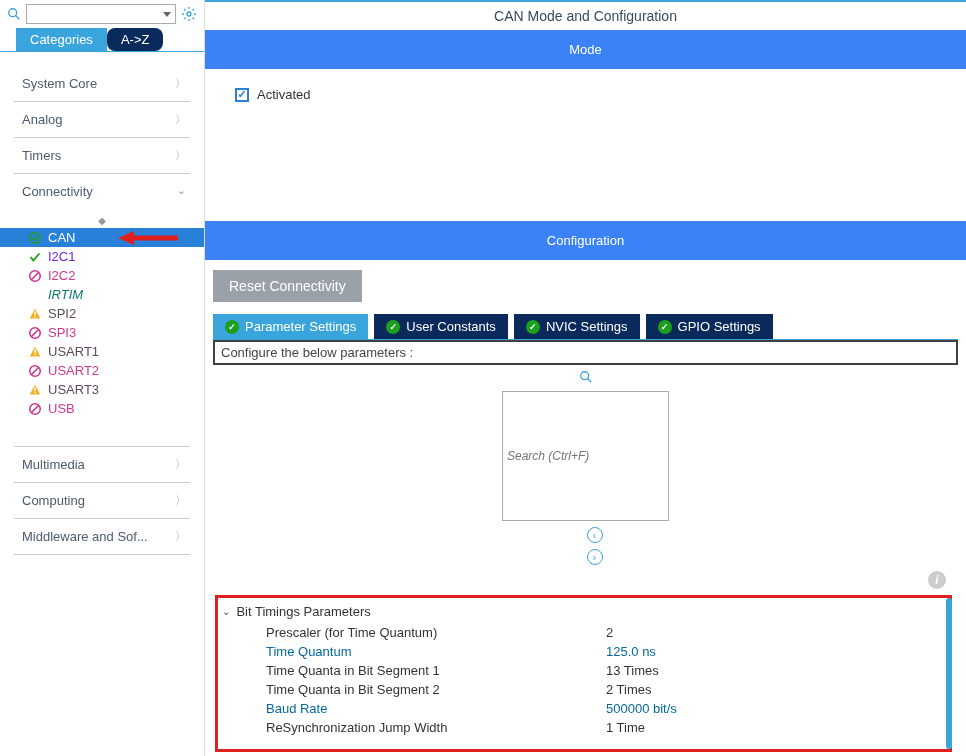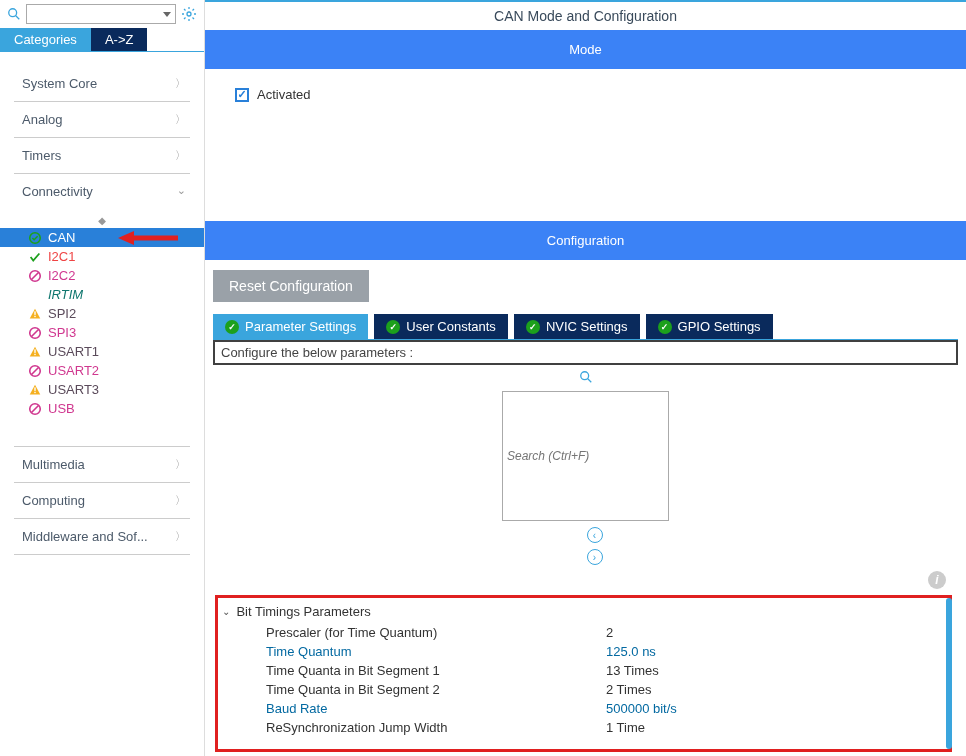--- a/index.html
+++ b/index.html
@@ -4,36 +4,36 @@
 <style>
   * { box-sizing: border-box; margin: 0; padding: 0; }
   body { font-family: -apple-system, BlinkMacSystemFont, "Segoe UI", Arial, sans-serif; font-size: 13px; color: #333; background: #fff; }
   .app { display: flex; width: 966px; height: 756px; }
   .sidebar { width: 205px; border-right: 1px solid #ddd; display: flex; flex-direction: column; }
   .search-row { display: flex; align-items: center; padding: 4px 6px; gap: 4px; }
   .search-icon { color: #3aa5dd; width: 16px; height: 16px; display: flex; align-items: center; justify-content: center; }
   .search-dropdown { flex: 1; height: 20px; border: 1px solid #aaa; background: #fff; position: relative; }
   .search-dropdown::after { content: ""; position: absolute; right: 4px; top: 7px; border-left: 4px solid transparent; border-right: 4px solid transparent; border-top: 5px solid #666; }
   .gear-icon { color: #3aa5dd; width: 18px; height: 18px; display: flex; align-items: center; justify-content: center; cursor: pointer; }
-  .tab-row { display: flex; background: #fff; }
+  .tab-row { display: flex; background: #fff; margin-left: 16px; }
   .tab { padding: 4px 14px; font-size: 13px; cursor: pointer; }
   .tab.active { background: #3aa5dd; color: #fff; }
-  .tab.inactive { background: #0a2a5c; color: #fff; }
+  .tab.inactive { background: #0a2a5c; color: #fff; border-radius: 8px; }
   .tab-underline { height: 1px; background: #3aa5dd; }
   .category-list { flex: 1; overflow-y: auto; padding-top: 14px; }
   .cat-item { display: flex; justify-content: space-between; align-items: flex-start; padding: 10px 18px 10px 22px; color: #4c5a6a; cursor: pointer; position: relative; }
   .cat-item .chevron { color: #999; font-size: 11px; }
   .cat-sep { height: 1px; background: #ccc; margin: 0 14px; }
   .sub-list { padding: 4px 0; }
   .sub-head { text-align: center; color: #999; font-size: 10px; padding: 2px 0; }
   .sub-item { display: flex; align-items: center; gap: 6px; padding: 2px 0 2px 28px; cursor: pointer; position: relative; }
   .sub-item.selected { background: #2980d9; color: #fff; }
   .sub-item .label { font-size: 13px; }
   .status-icon { width: 14px; height: 14px; display: flex; align-items: center; justify-content: center; }
-  .lbl-green { color: #ef4444; }
+  .lbl-green { color: #6d28d9; }
   .lbl-magenta { color: #d0378f; }
   .lbl-gray { color: #0f766e; font-style: italic; }
   .lbl-dark { color: #5a4a5a; }
   .arrow-annotation { position: absolute; left: 118px; top: 50%; transform: translateY(-50%); pointer-events: none; }
   .main { flex: 1; display: flex; flex-direction: column; border-top: 2px solid #3aa5dd; }
   .panel-title { text-align: center; padding: 6px 0; color: #394a5b; font-size: 14px; }
   .section-bar { background: #3b82f6; color: #fff; text-align: center; font-size: 13px; padding: 12px 0; }
   .mode-body { padding: 18px 30px; color: #333; }
   .checkbox-row { display: flex; align-items: center; gap: 8px; }
   .checkbox { width: 14px; height: 14px; border: 2px solid #2980d9; background: #fff; display: flex; align-items: center; justify-content: center; color: #2980d9; font-size: 11px; font-weight: bold; }
@@ -241,21 +241,21 @@
     <div class="mode-body">
       <div class="checkbox-row">
         <span class="checkbox">✓</span>
         <span>Activated</span>
       </div>
     </div>
     <div class="spacer"></div>
 
     <div class="section-bar">Configuration</div>
     <div class="config-body">
-      <button class="reset-btn">Reset Configuration</button>
+      <button class="reset-btn">Reset Connectivity</button>
 
       <div class="config-tabs">
         <div class="ctab active">
           <span class="check-circle">✓</span>
           <span>Parameter Settings</span>
         </div>
         <div class="ctab inactive">
           <span class="check-circle">✓</span>
           <span>User Constants</span>
         </div>

